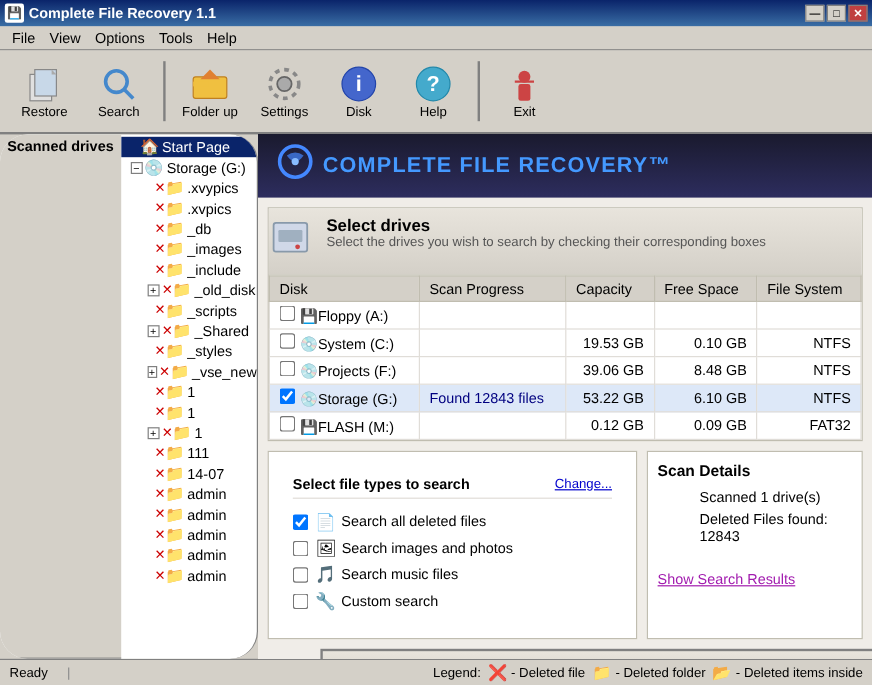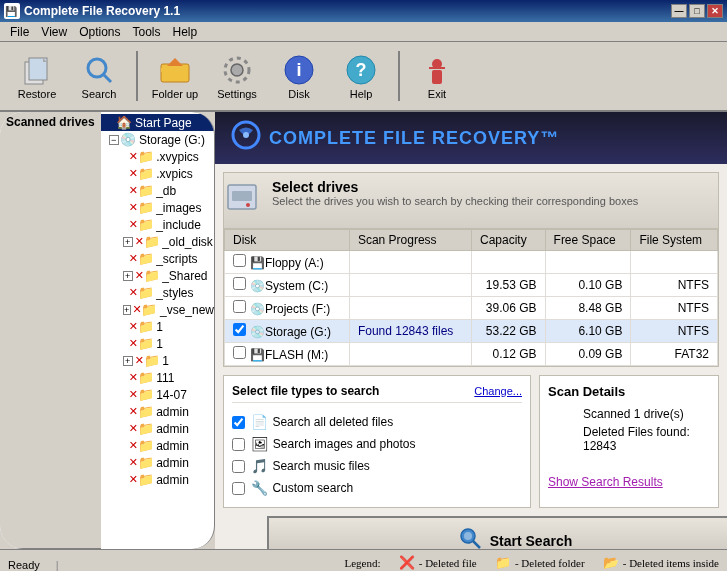--- a/index.html
+++ b/index.html
@@ -173,21 +173,21 @@
       display: flex;
       gap: 8px;
       margin: 8px;
     }
 
     
     #filetypes {
       flex: 1;
       background: white;
       border: 1px solid #c0bdb0;
-      padding: 8px;
+      padding: 20px;
     }
     #filetypes-header {
       display: flex;
       justify-content: space-between;
       align-items: center;
       margin-bottom: 8px;
       border-bottom: 1px solid #e0ddd8;
       padding-bottom: 4px;
     }
     #filetypes-header .title { font-weight: bold; font-size: 12px; }
@@ -231,28 +231,28 @@
       margin-left: 44px;
     }
     .search-btn-icon { font-size: 20px; }
 
     
     #statusbar {
       background: #d4d0c8;
       height: 22px;
       border-top: 1px solid #808080;
       display: flex;
-      align-items: flex-end;
+      align-items: center;
       padding: 0 8px;
       font-size: 11px;
       gap: 16px;
     }
     #statusbar .status-left { flex: 0 0 auto; }
     #statusbar .status-middle { flex: 0 0 auto; }
-    #statusbar .legend { display: flex; align-items: center; gap: 19px; margin-left: auto; font-family: Liberation Serif, serif; }
+    #statusbar .legend { display: flex; align-items: center; gap: 6px; margin-left: auto; }
     .legend-item { display: flex; align-items: center; gap: 3px; font-size: 11px; }
     .legend-icon { font-size: 13px; }
 
     
     ::-webkit-scrollbar { width: 16px; }
     ::-webkit-scrollbar-track { background: #d4d0c8; }
     ::-webkit-scrollbar-thumb { background: #a0a0a0; border: 1px solid #808080; }
 
     .sidebar-scroll {
       overflow-y: scroll;

